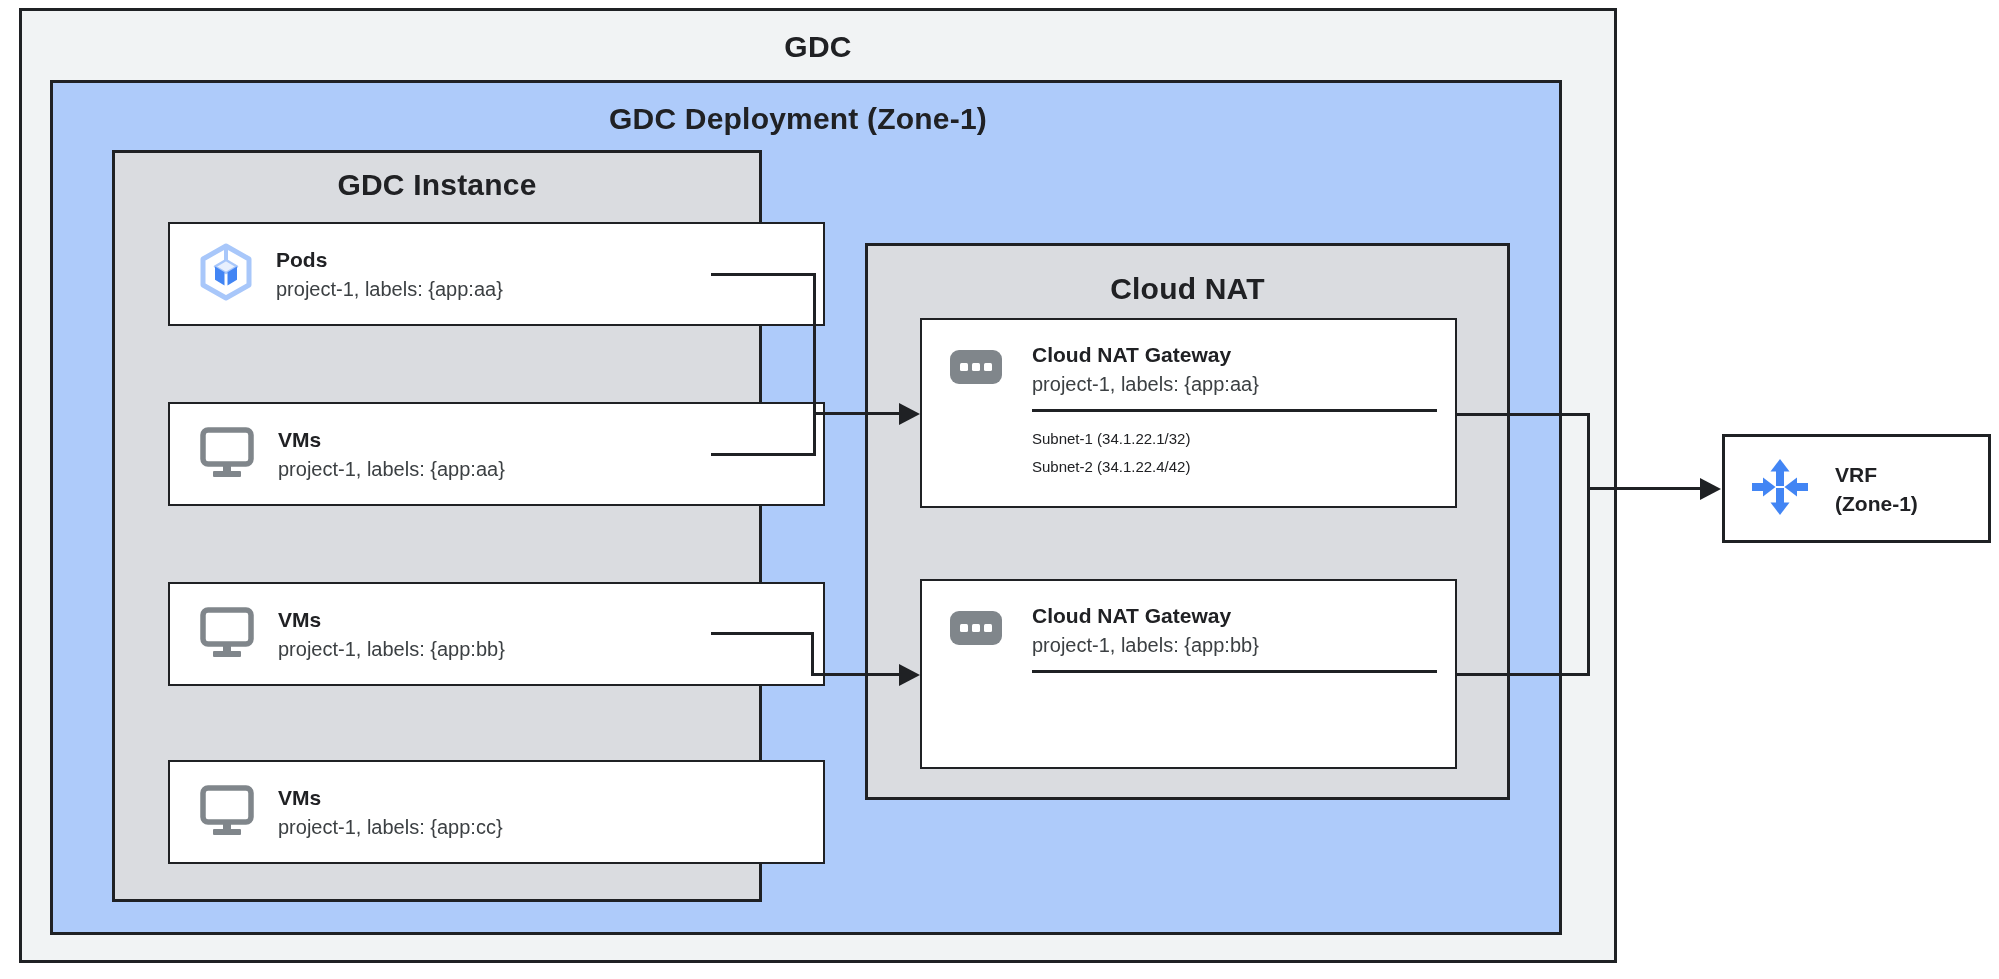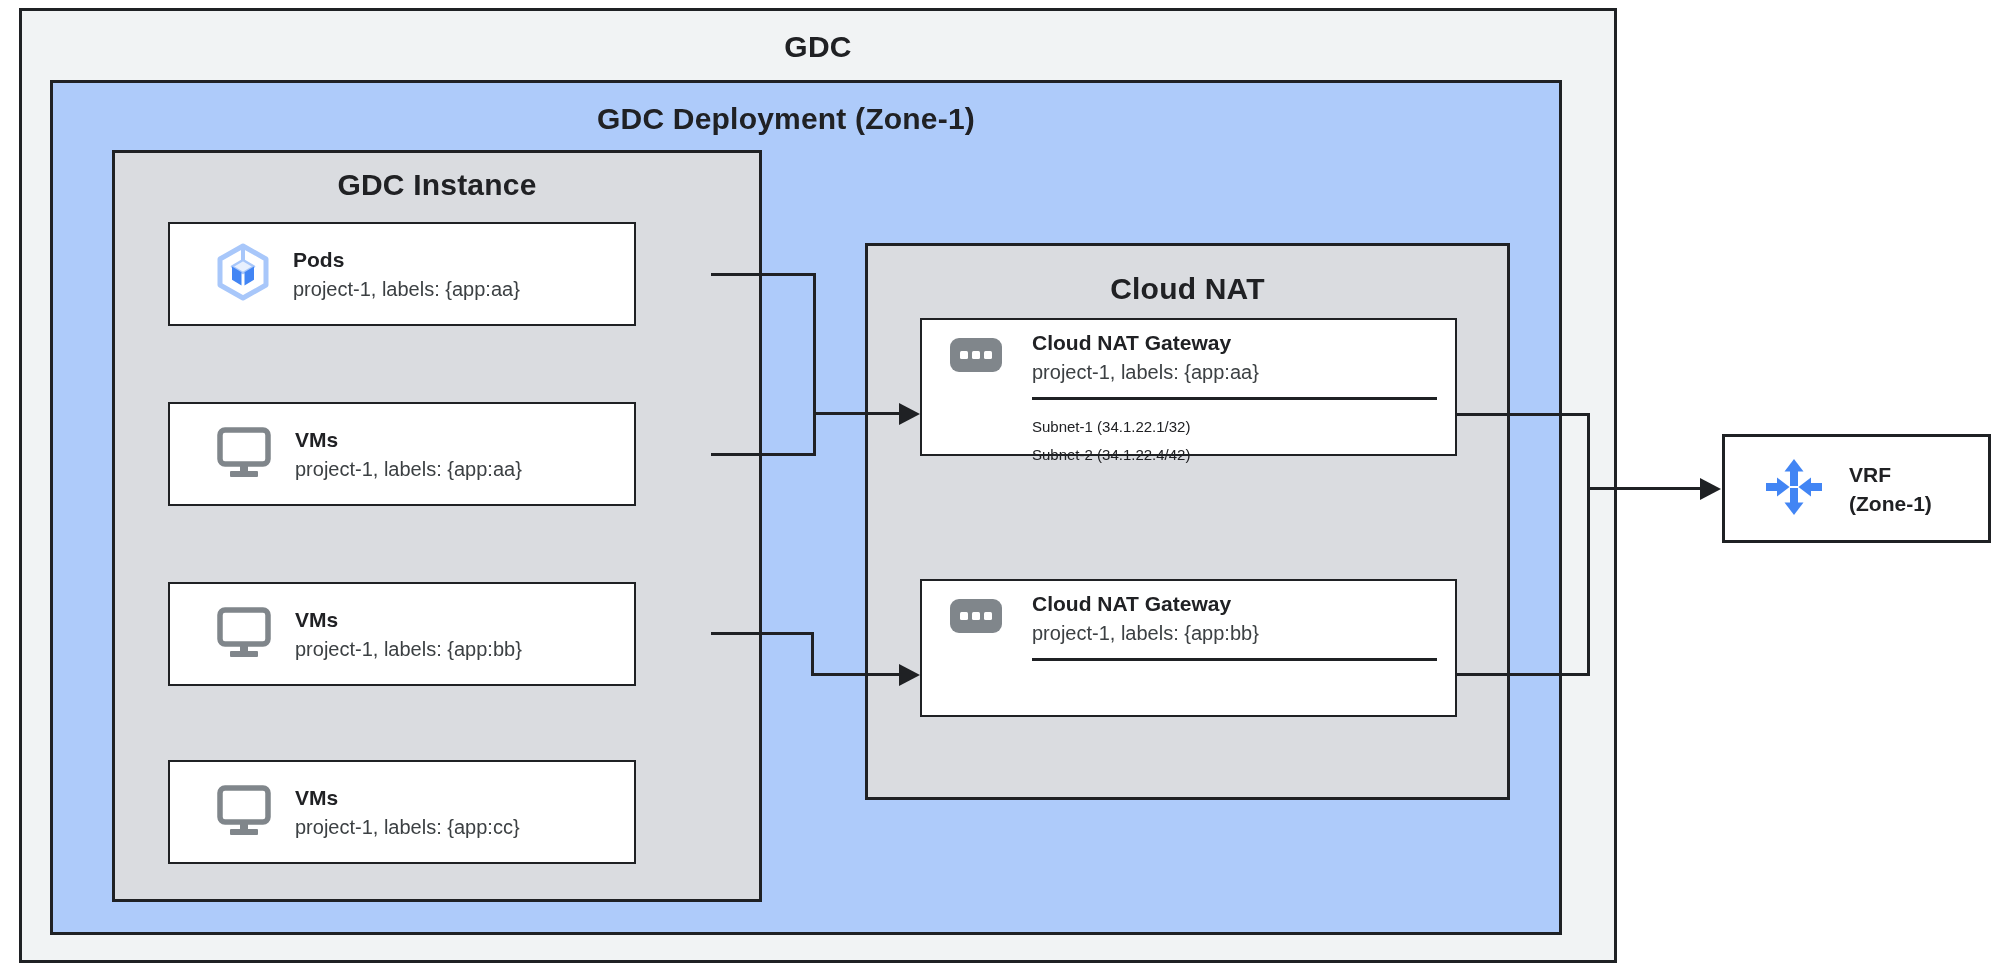--- a/index.html
+++ b/index.html
@@ -4,33 +4,33 @@
 <style>
   html,body{margin:0;padding:0;background:#ffffff;}
   body{font-family:"Liberation Sans", sans-serif;color:#202124;}
   #stage{position:relative;width:1999px;height:979px;background:#ffffff;overflow:hidden;}
 
   .box{position:absolute;box-sizing:border-box;}
   .gdc-outer{left:19px;top:8px;width:1598px;height:955px;background:#f1f3f4;border:3px solid #1f2124;}
   .deployment{left:50px;top:80px;width:1512px;height:855px;background:#aecbfa;border:3px solid #1f2124;}
   .instance{left:112px;top:150px;width:650px;height:752px;background:#dadce0;border:3px solid #1f2124;}
   .cloudnat{left:865px;top:243px;width:645px;height:557px;background:#dadce0;border:3px solid #1f2124;}
-  .vrfbox{left:1722px;top:434px;width:269px;height:109px;background:#ffffff;border:3px solid #1f2124;display:flex;align-items:center;padding-left:40px;gap:26px;z-index:4;}
+  .vrfbox{left:1722px;top:434px;width:269px;height:109px;background:#ffffff;border:3px solid #1f2124;display:flex;align-items:center;padding-left:26px;gap:26px;z-index:4;}
 
   .container-title{position:absolute;text-align:center;font-size:30px;font-weight:700;color:#202124;letter-spacing:.2px;}
   .t-gdc{left:19px;top:30px;width:1598px;}
-  .t-deploy{left:50px;top:102px;width:1472px;}
+  .t-deploy{left:50px;top:102px;width:1472px;padding-left:12px;}
   .t-instance{left:112px;top:168px;width:650px;}
   .t-cloudnat{left:865px;top:272px;width:645px;}
 
-  .item{position:absolute;left:168px;width:468px;height:104px;background:#ffffff;border:2.5px solid #1f2124;box-sizing:border-box;display:flex;align-items:center;padding-left:47px;gap:24px;z-index:3;}
+  .item{position:absolute;left:168px;width:657px;height:104px;background:#ffffff;border:2.5px solid #1f2124;box-sizing:border-box;display:flex;align-items:center;padding-left:30px;gap:24px;z-index:3;}
   .item .txt .title{font-size:21px;font-weight:700;line-height:30px;color:#202124;}
   .item .txt .sub{font-size:20px;line-height:28px;color:#3c4043;}
 
-  .gw{position:absolute;left:920px;width:537px;height:138px;background:#ffffff;border:2.5px solid #1f2124;box-sizing:border-box;padding:8px 10px 0 28px;z-index:3;}
+  .gw{position:absolute;left:920px;width:537px;height:190px;background:#ffffff;border:2.5px solid #1f2124;box-sizing:border-box;padding:20px 10px 0 28px;z-index:3;}
   .gw-head{display:flex;align-items:center;gap:30px;}
   .gw-head .title{font-size:21px;font-weight:700;line-height:30px;color:#202124;}
   .gw-head .sub{font-size:20px;line-height:28px;color:#3c4043;}
   .gw-divider{height:3px;background:#1f2124;margin:11px 8px 13px 82px;}
   .gw-subnets{margin-left:82px;font-size:15px;line-height:28px;color:#202124;}
 
   .vrf-text div{font-size:21px;font-weight:700;line-height:29px;color:#202124;}
 
   .line{position:absolute;background:#1f2124;z-index:6;}
   .ahead{position:absolute;width:0;height:0;border-top:11px solid transparent;border-bottom:11px solid transparent;border-left:21px solid #1f2124;z-index:6;}

